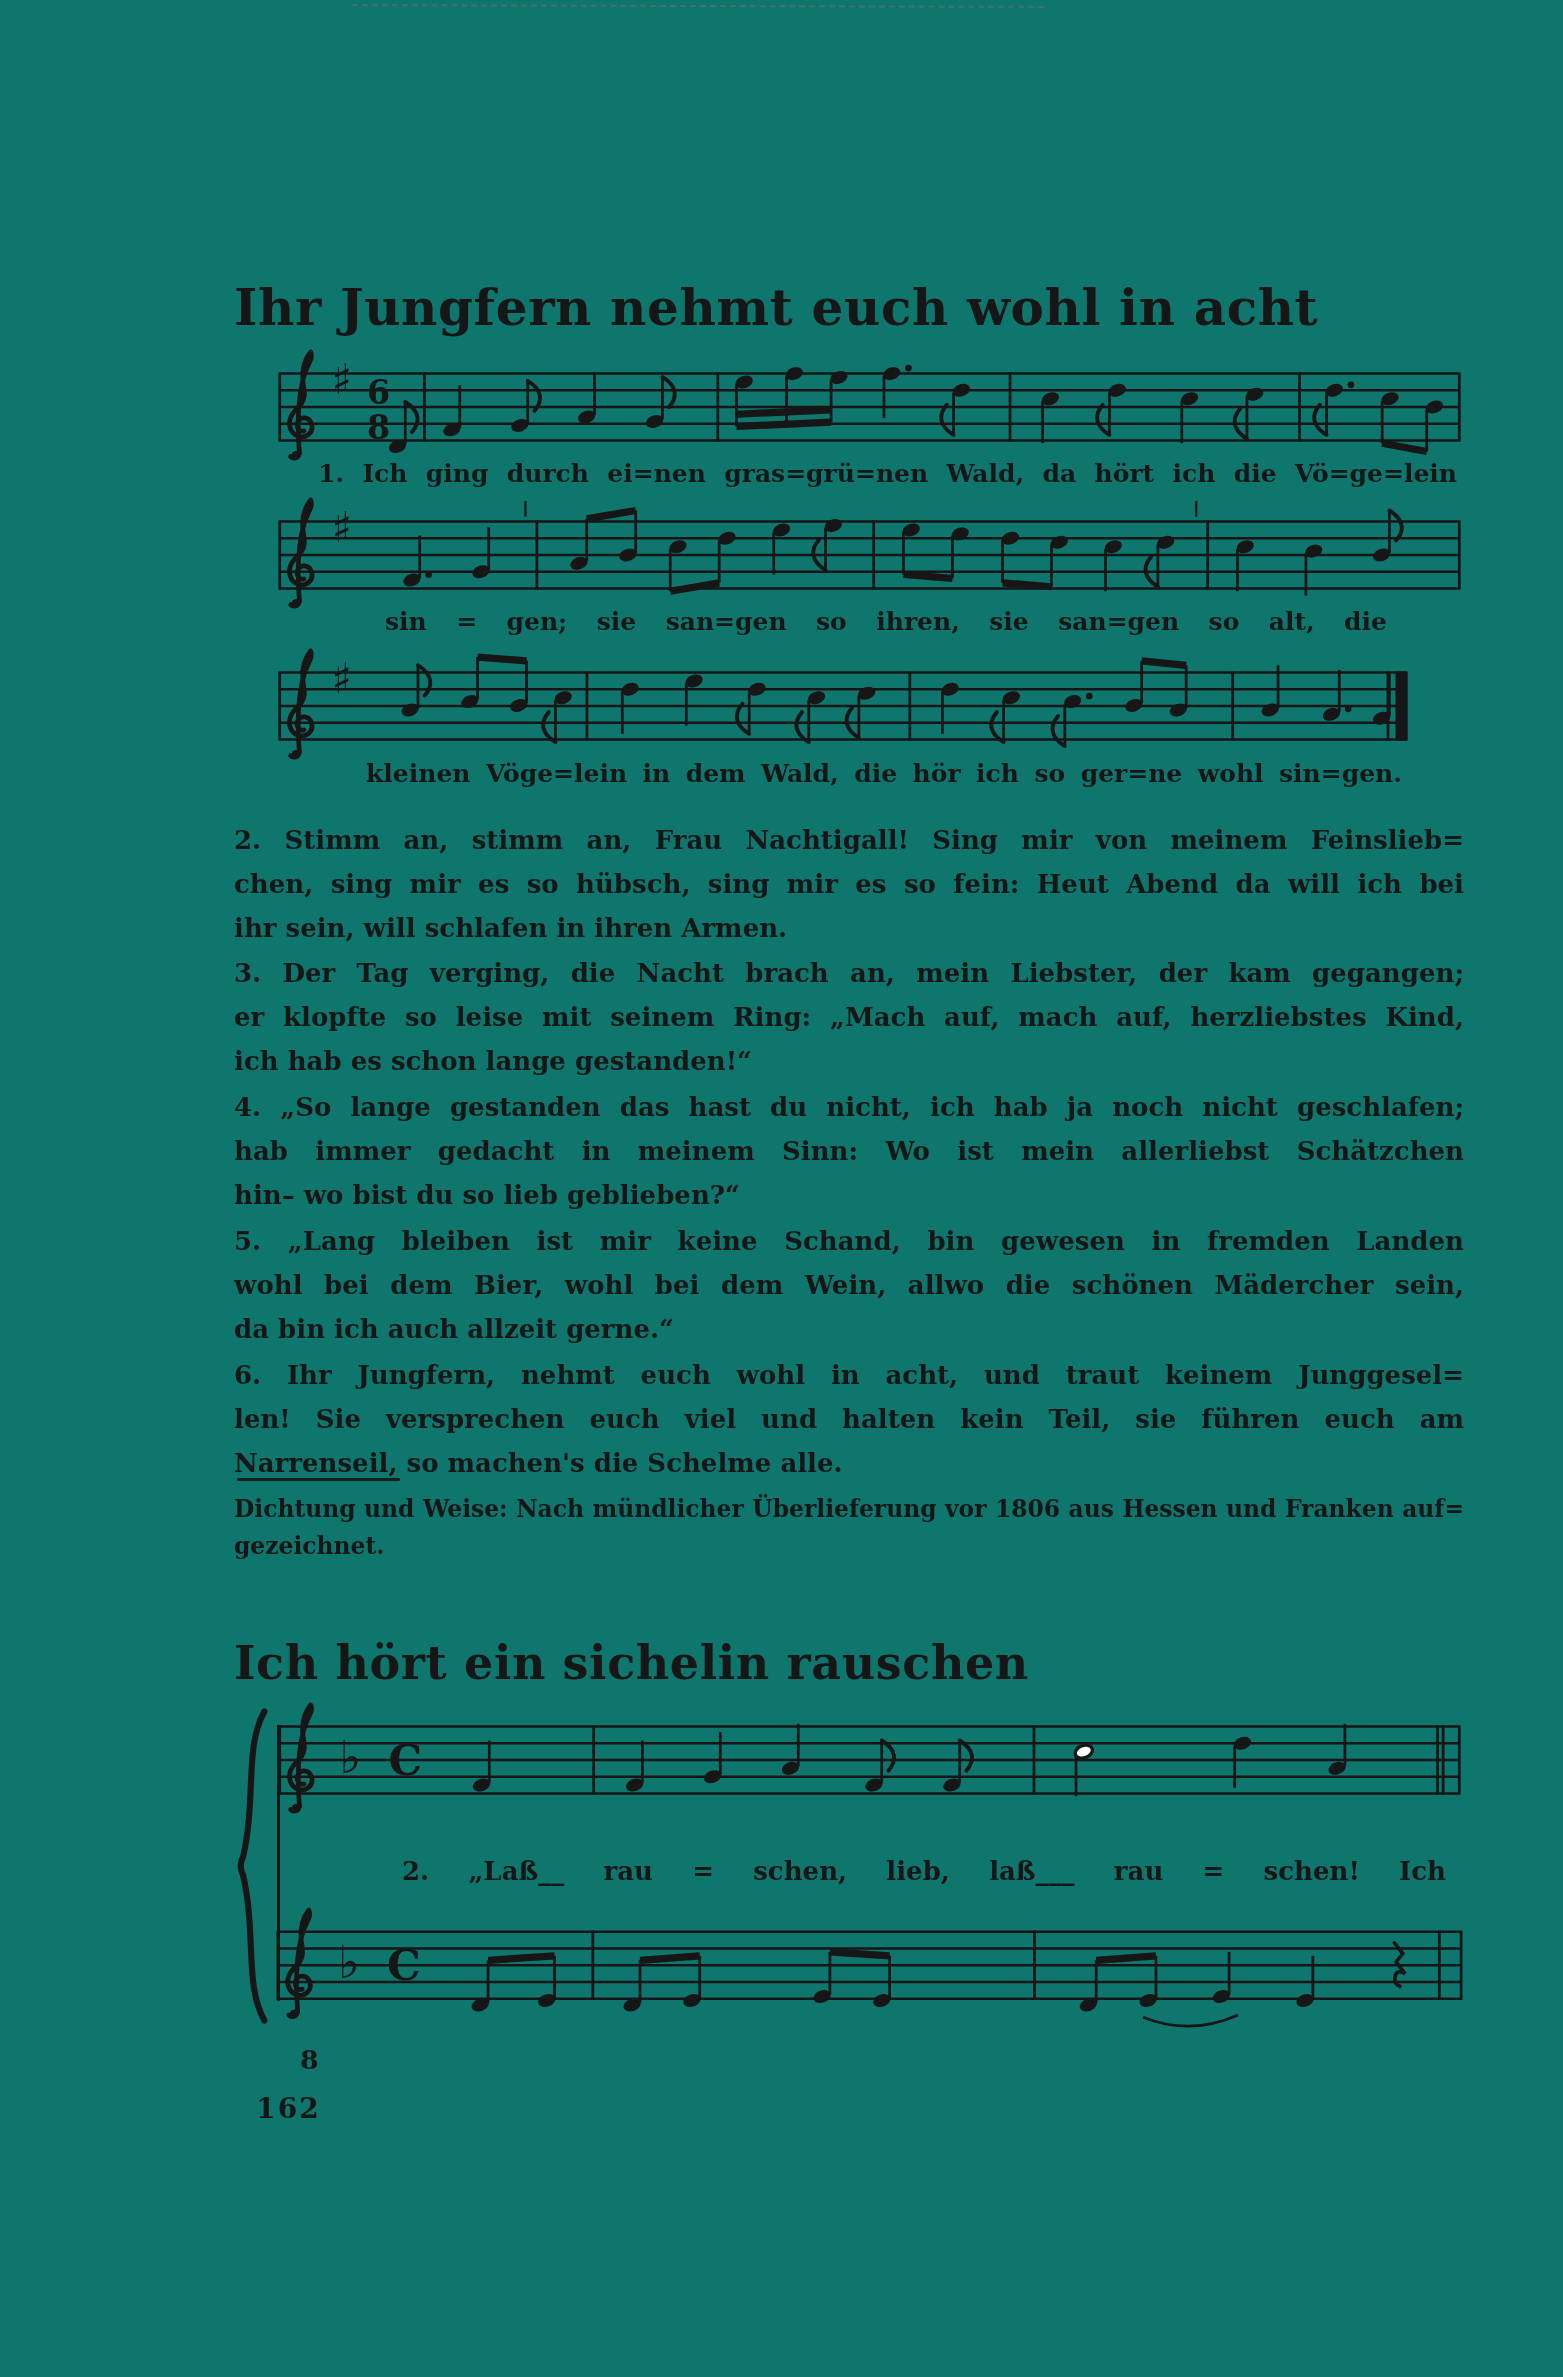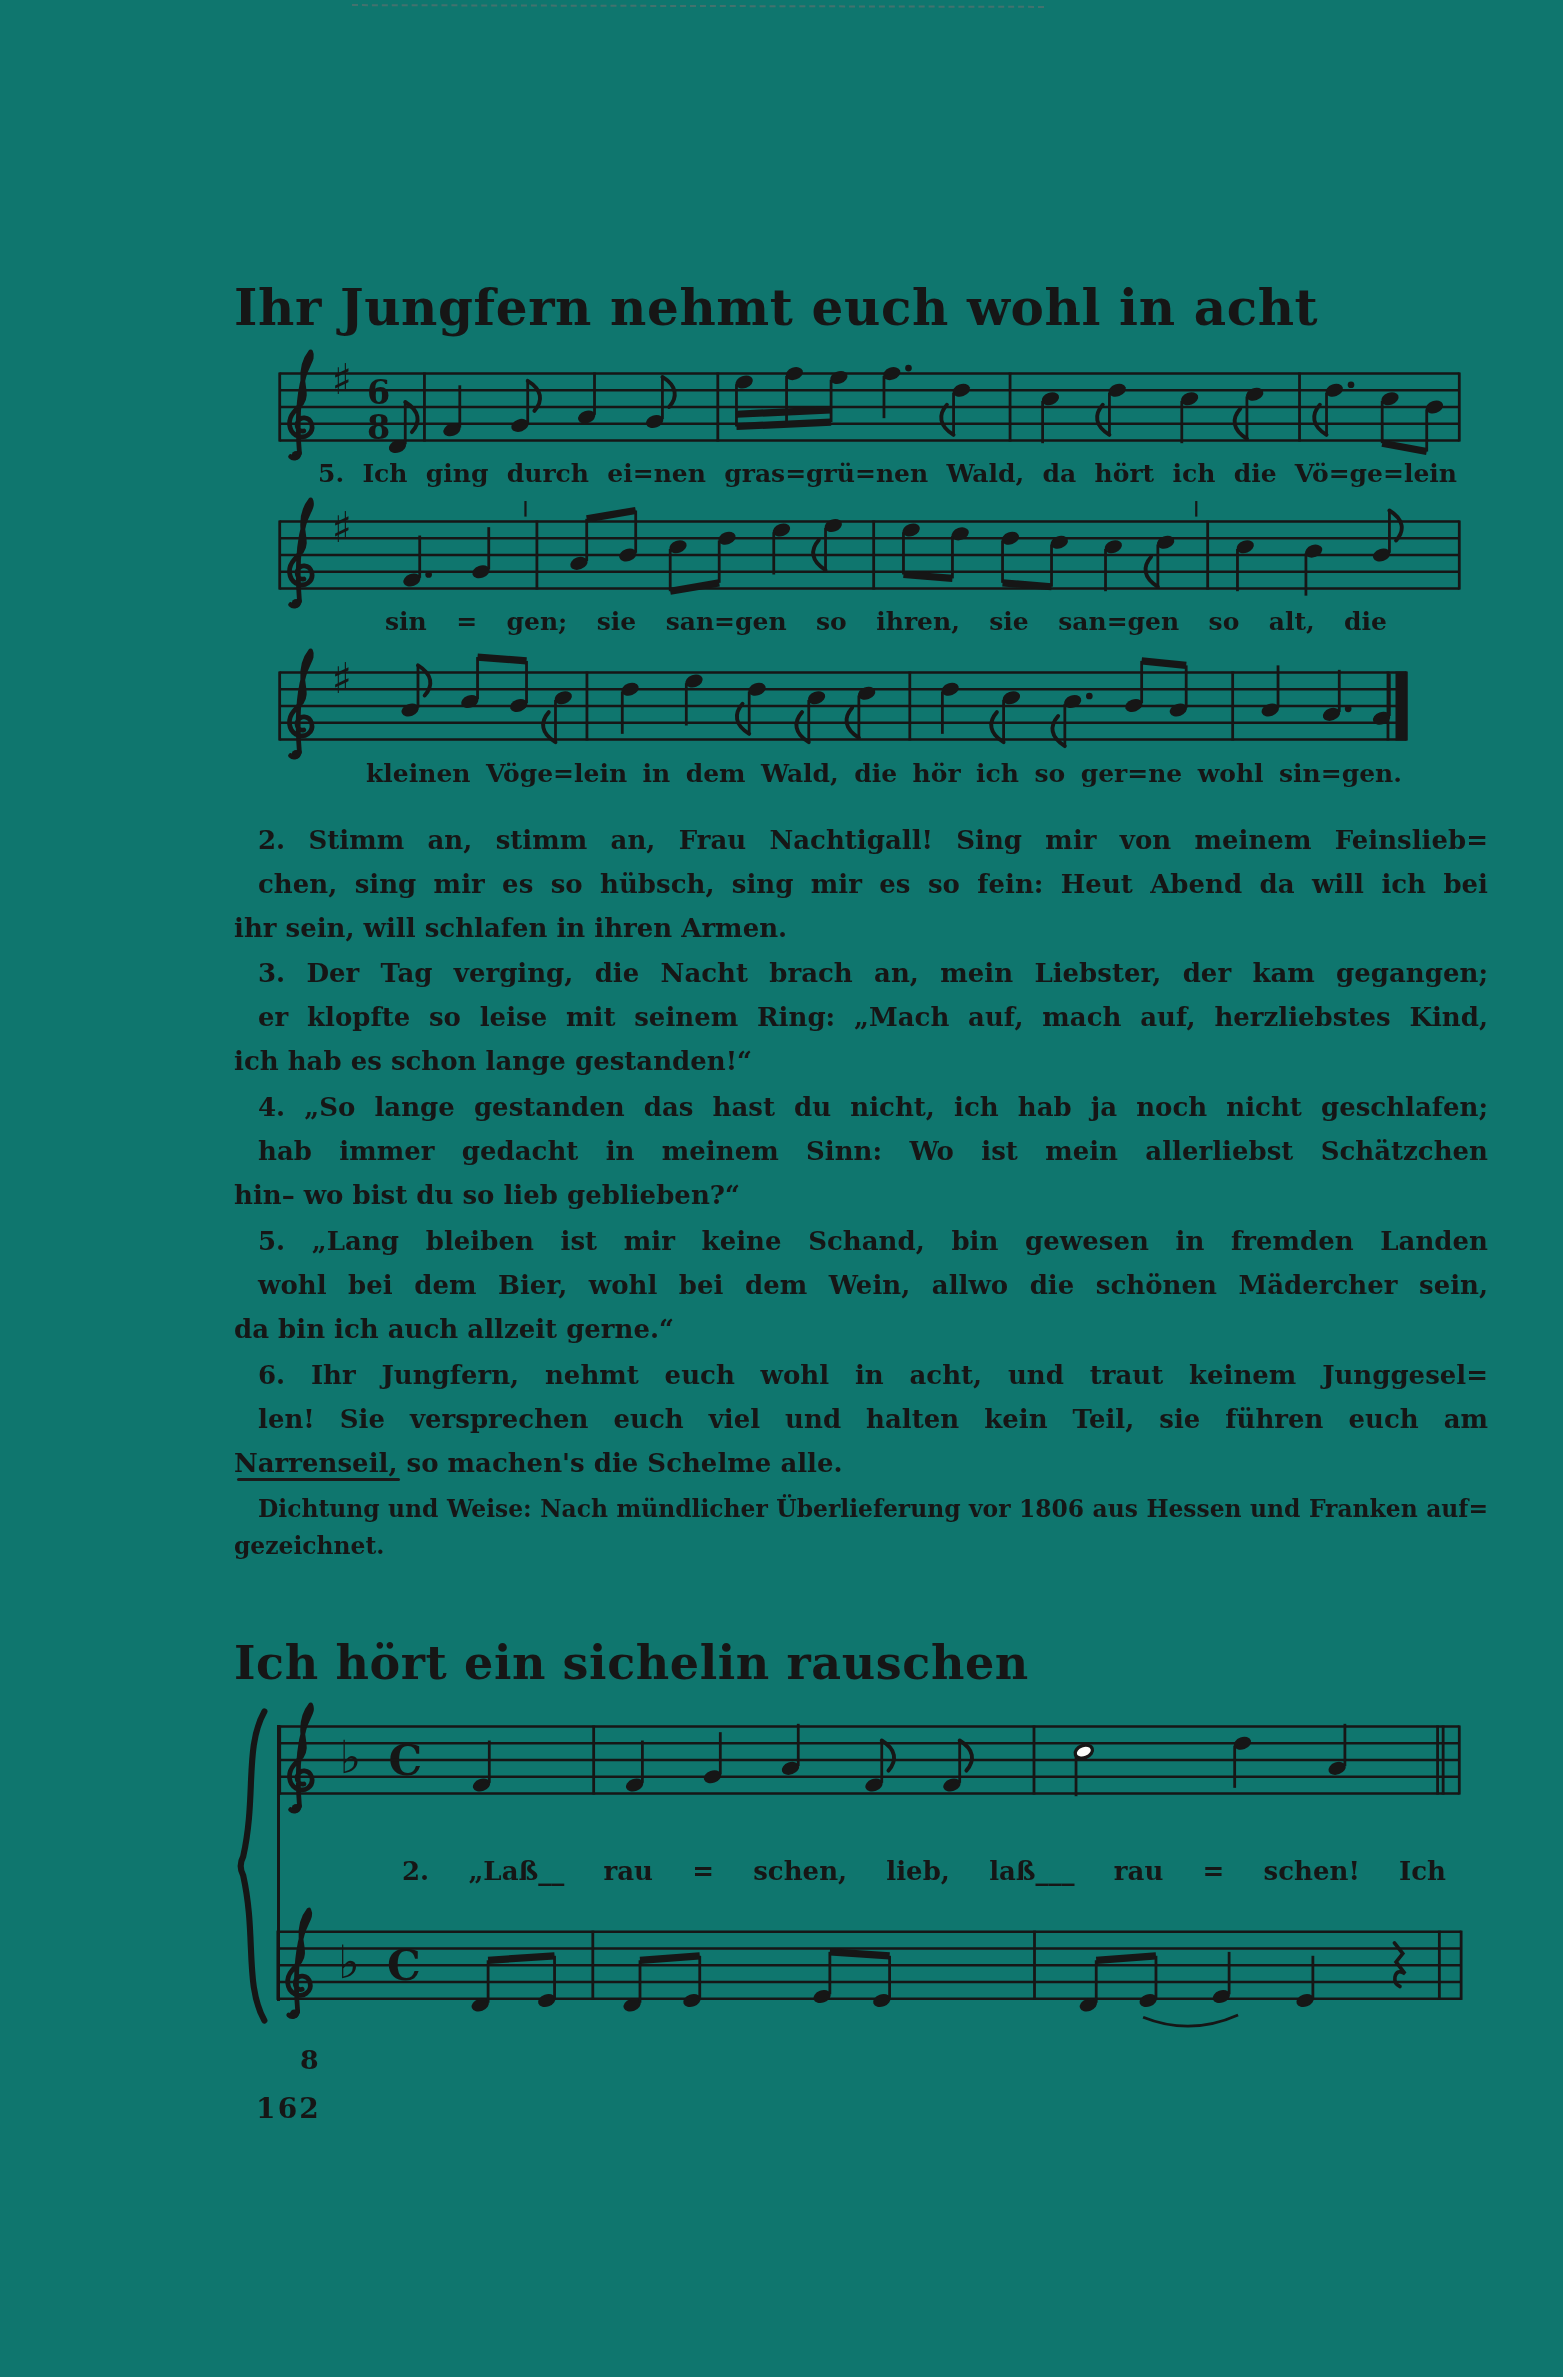--- a/index.html
+++ b/index.html
@@ -19,21 +19,21 @@
   #t1{top:278px; font-size:50px;}
   #t2{top:1636px; font-size:46px;}
   .slyr{
     position:absolute; white-space:nowrap; font-weight:700; font-size:25px;
     text-align:justify; text-align-last:justify; overflow:hidden;
   }
   .verse-line{
     position:absolute; left:234px; width:1230px; font-weight:700; font-size:26px;
     white-space:nowrap;
   }
-  .jl{text-align:justify; text-align-last:justify;margin-left:24px;}
+  .jl{text-align:justify; text-align-last:justify;}
   .fnote{
     position:absolute; left:234px; width:1230px; font-weight:600; font-size:23.4px;
     white-space:nowrap;
   }
   .rule{position:absolute; left:237px; top:1478px; width:163px; height:3.3px; background:#1b1b1b; border-radius:1.7px;}
   .sysline{position:absolute; left:277px; top:1725px; width:2.8px; height:276px; background:#161616;}
   .pagenum{position:absolute; left:256px; top:2092px; font-size:28px; font-weight:600; letter-spacing:2.2px;}
   svg{position:absolute; overflow:visible;}
   svg text{font-family:"DejaVu Serif", serif;}
   .accg{font-family:"DejaVu Sans", sans-serif; font-weight:700;}
@@ -109,21 +109,21 @@
         <line x1="1891" y1="89" x2="1891" y2="165" stroke="#161616" stroke-width="5"></line>
         <path d="M1891,165 C1865,149 1863,129 1879,111" fill="none" stroke="#161616" stroke-width="7" stroke-linecap="round"></path>
         <circle cx="1935" cy="75" r="6" fill="#161616"></circle>
         <ellipse cx="2005" cy="100" rx="16" ry="11" transform="rotate(-20 2005 100)" fill="#161616" stroke="#161616" stroke-width="0"></ellipse>
         <line x1="1991" y1="104" x2="1991" y2="180" stroke="#161616" stroke-width="5"></line>
         <ellipse cx="2085" cy="115" rx="16" ry="11" transform="rotate(-20 2085 115)" fill="#161616" stroke="#161616" stroke-width="0"></ellipse>
         <line x1="2071" y1="119" x2="2071" y2="195" stroke="#161616" stroke-width="5"></line>
         <line x1="1991" y1="180" x2="2071" y2="195" stroke="#161616" stroke-width="13"></line>
       </g>
   </svg>
-  <div class="slyr" style="left:318px; top:459px; width:1139px">5. Ich ging durch ei=nen gras=grü=nen Wald, da hört ich die Vö=ge=lein</div>
+  <div class="slyr" style="left:318px; top:459px; width:1139px">1. Ich ging durch ei=nen gras=grü=nen Wald, da hört ich die Vö=ge=lein</div>
 
   <svg style="left:272px; top:491px" width="1195" height="167" viewBox="0 0 2140 300">
     <g fill="none" stroke="#161616" stroke-width="8.5" stroke-linecap="round" stroke-linejoin="round">
       <path d="M46,198 C42,150 44,96 54,60 C60,38 72,28 66,16 C58,26 50,44 52,68 C54,86 58,96 50,108 L36,124 C24,138 26,158 40,166 C56,174 72,162 68,146 C64,132 46,130 42,144 C40,154 48,160 54,158"></path>
       <circle cx="40" cy="202" r="8" fill="#161616" stroke="none"></circle>
       <path d="M46,198 C44,206 36,210 30,204"></path>
     </g>
     <text class="accg" x="104" y="92" font-size="76" fill="#161616">♯</text>
     <g class="engrave">
         <line x1="10" y1="55" x2="2130" y2="55" stroke="#161616" stroke-width="4.5"></line>

